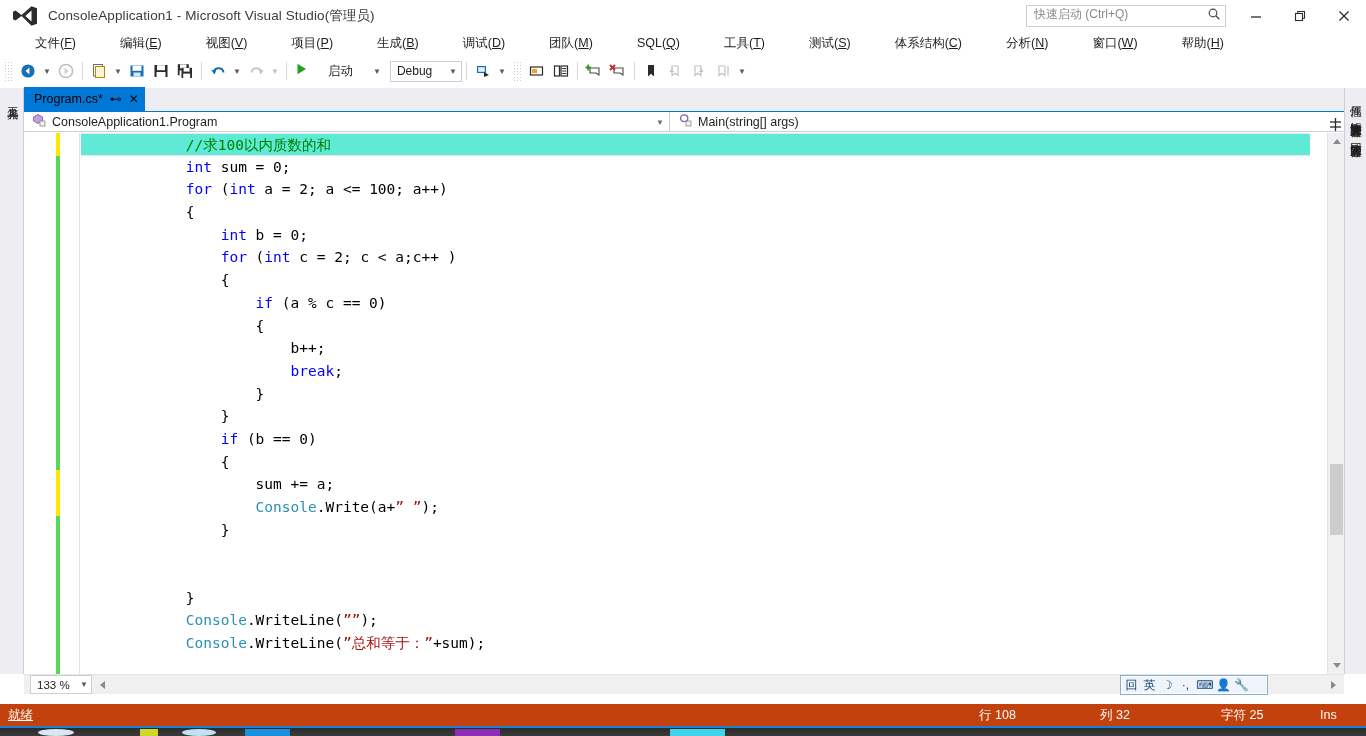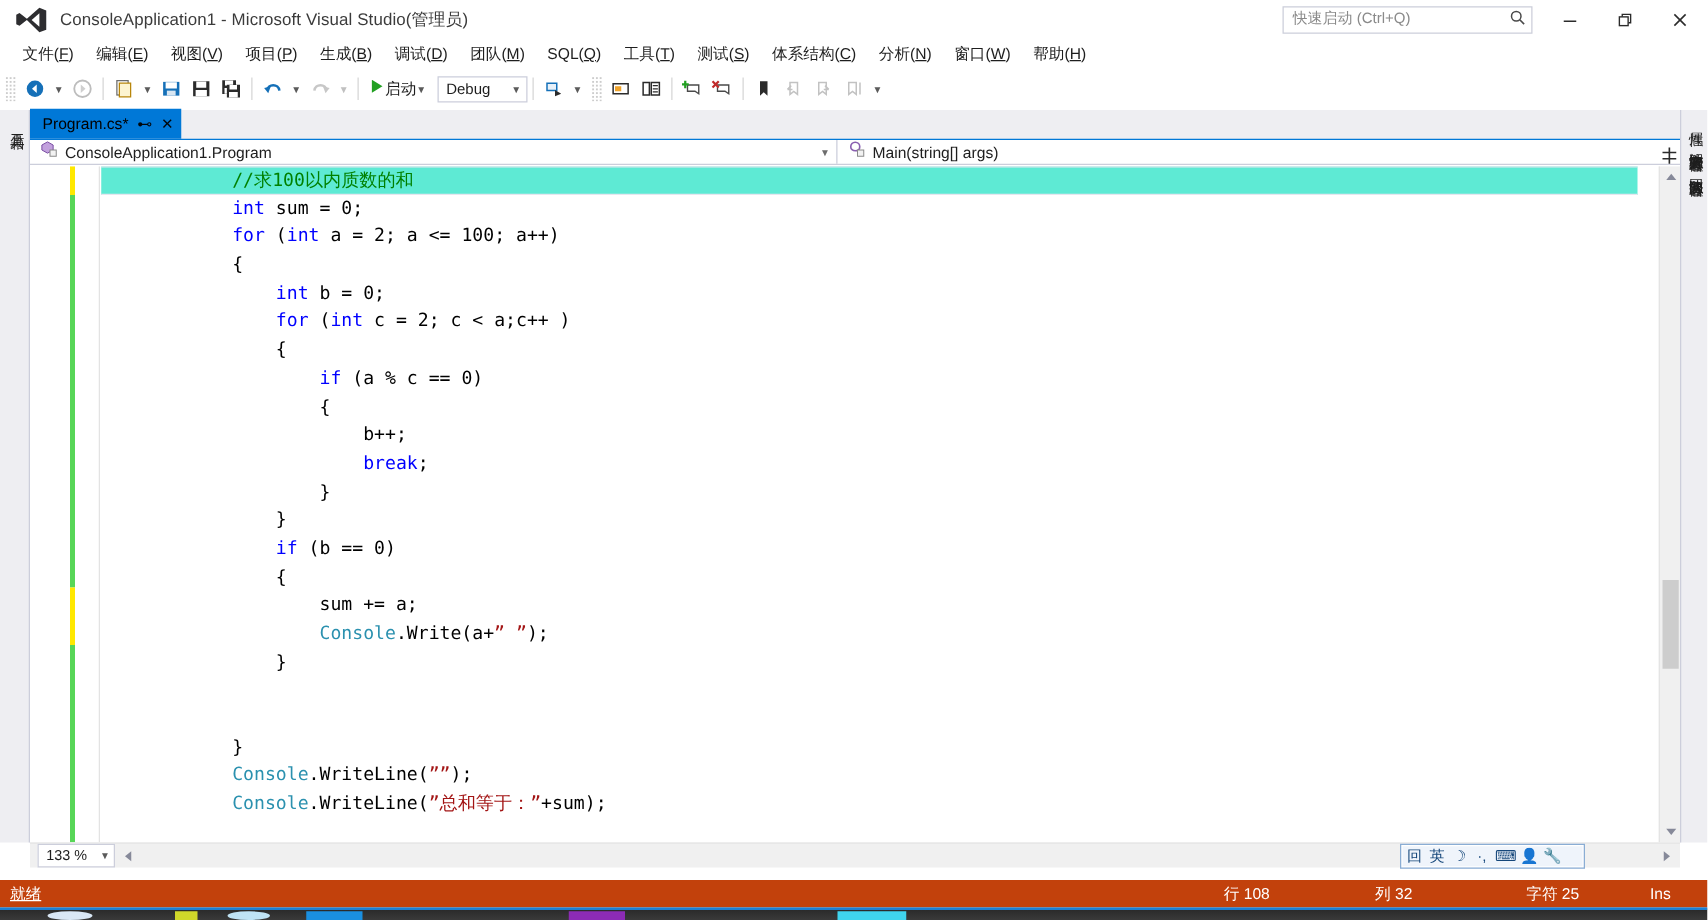--- a/index.html
+++ b/index.html
@@ -39,21 +39,21 @@
   }
   .ql-search { width: 14px; height: 14px; flex: none; }
   .wbtn {
     width: 44px; height: 31px; display: flex; align-items: center; justify-content: center;
   }
   .wbtn svg { display:block; }
 
   
   .menubar {
     position: absolute; top: 32px; left: 0; width: 1366px; height: 22px;
-    display: flex; align-items: center; background: #ffffff; padding-left: 9px;
+    display: flex; align-items: center; background: #ffffff; padding-left: 26px; gap: 26px;
   }
   .menu-item {
     font-size: 12.5px; color: #1e1e1e; padding: 2px 9px; white-space: nowrap;
     line-height: 16px;
   }
   .menu-item u { text-decoration: underline; }
 
   
   .toolbar {
     position: absolute; top: 56px; left: 0; width: 1366px; height: 30px;
@@ -65,21 +65,21 @@
     background-size: 3px 3px; opacity: .85;
   }
   .tb-btn {
     width: 24px; height: 24px; display:flex; align-items:center; justify-content:center;
     flex: none;
   }
   .tb-btn.sm { width: 14px; }
   .tb-sep { width: 1px; height: 18px; background: #d6d6d6; margin: 0 4px; flex:none; }
   .tb-caret { font-size: 8px; color: #5a5a5a; }
   .tb-start {
-    display: flex; align-items: center; gap: 0; padding: 0 4px; height: 22px;
+    display: flex; align-items: center; gap: 20px; padding: 0 4px; height: 22px;
     flex: none;
   }
   .tb-start .lbl { font-size: 12.5px; color: #1e1e1e; }
   .tb-combo {
     width: 72px; height: 21px; border: 1px solid #cccedb; background: #fff;
     display: flex; align-items: center; justify-content: space-between;
     padding: 0 4px 0 6px; font-size: 12px; color: #1e1e1e; margin-left: 5px; flex: none;
   }
 
   

